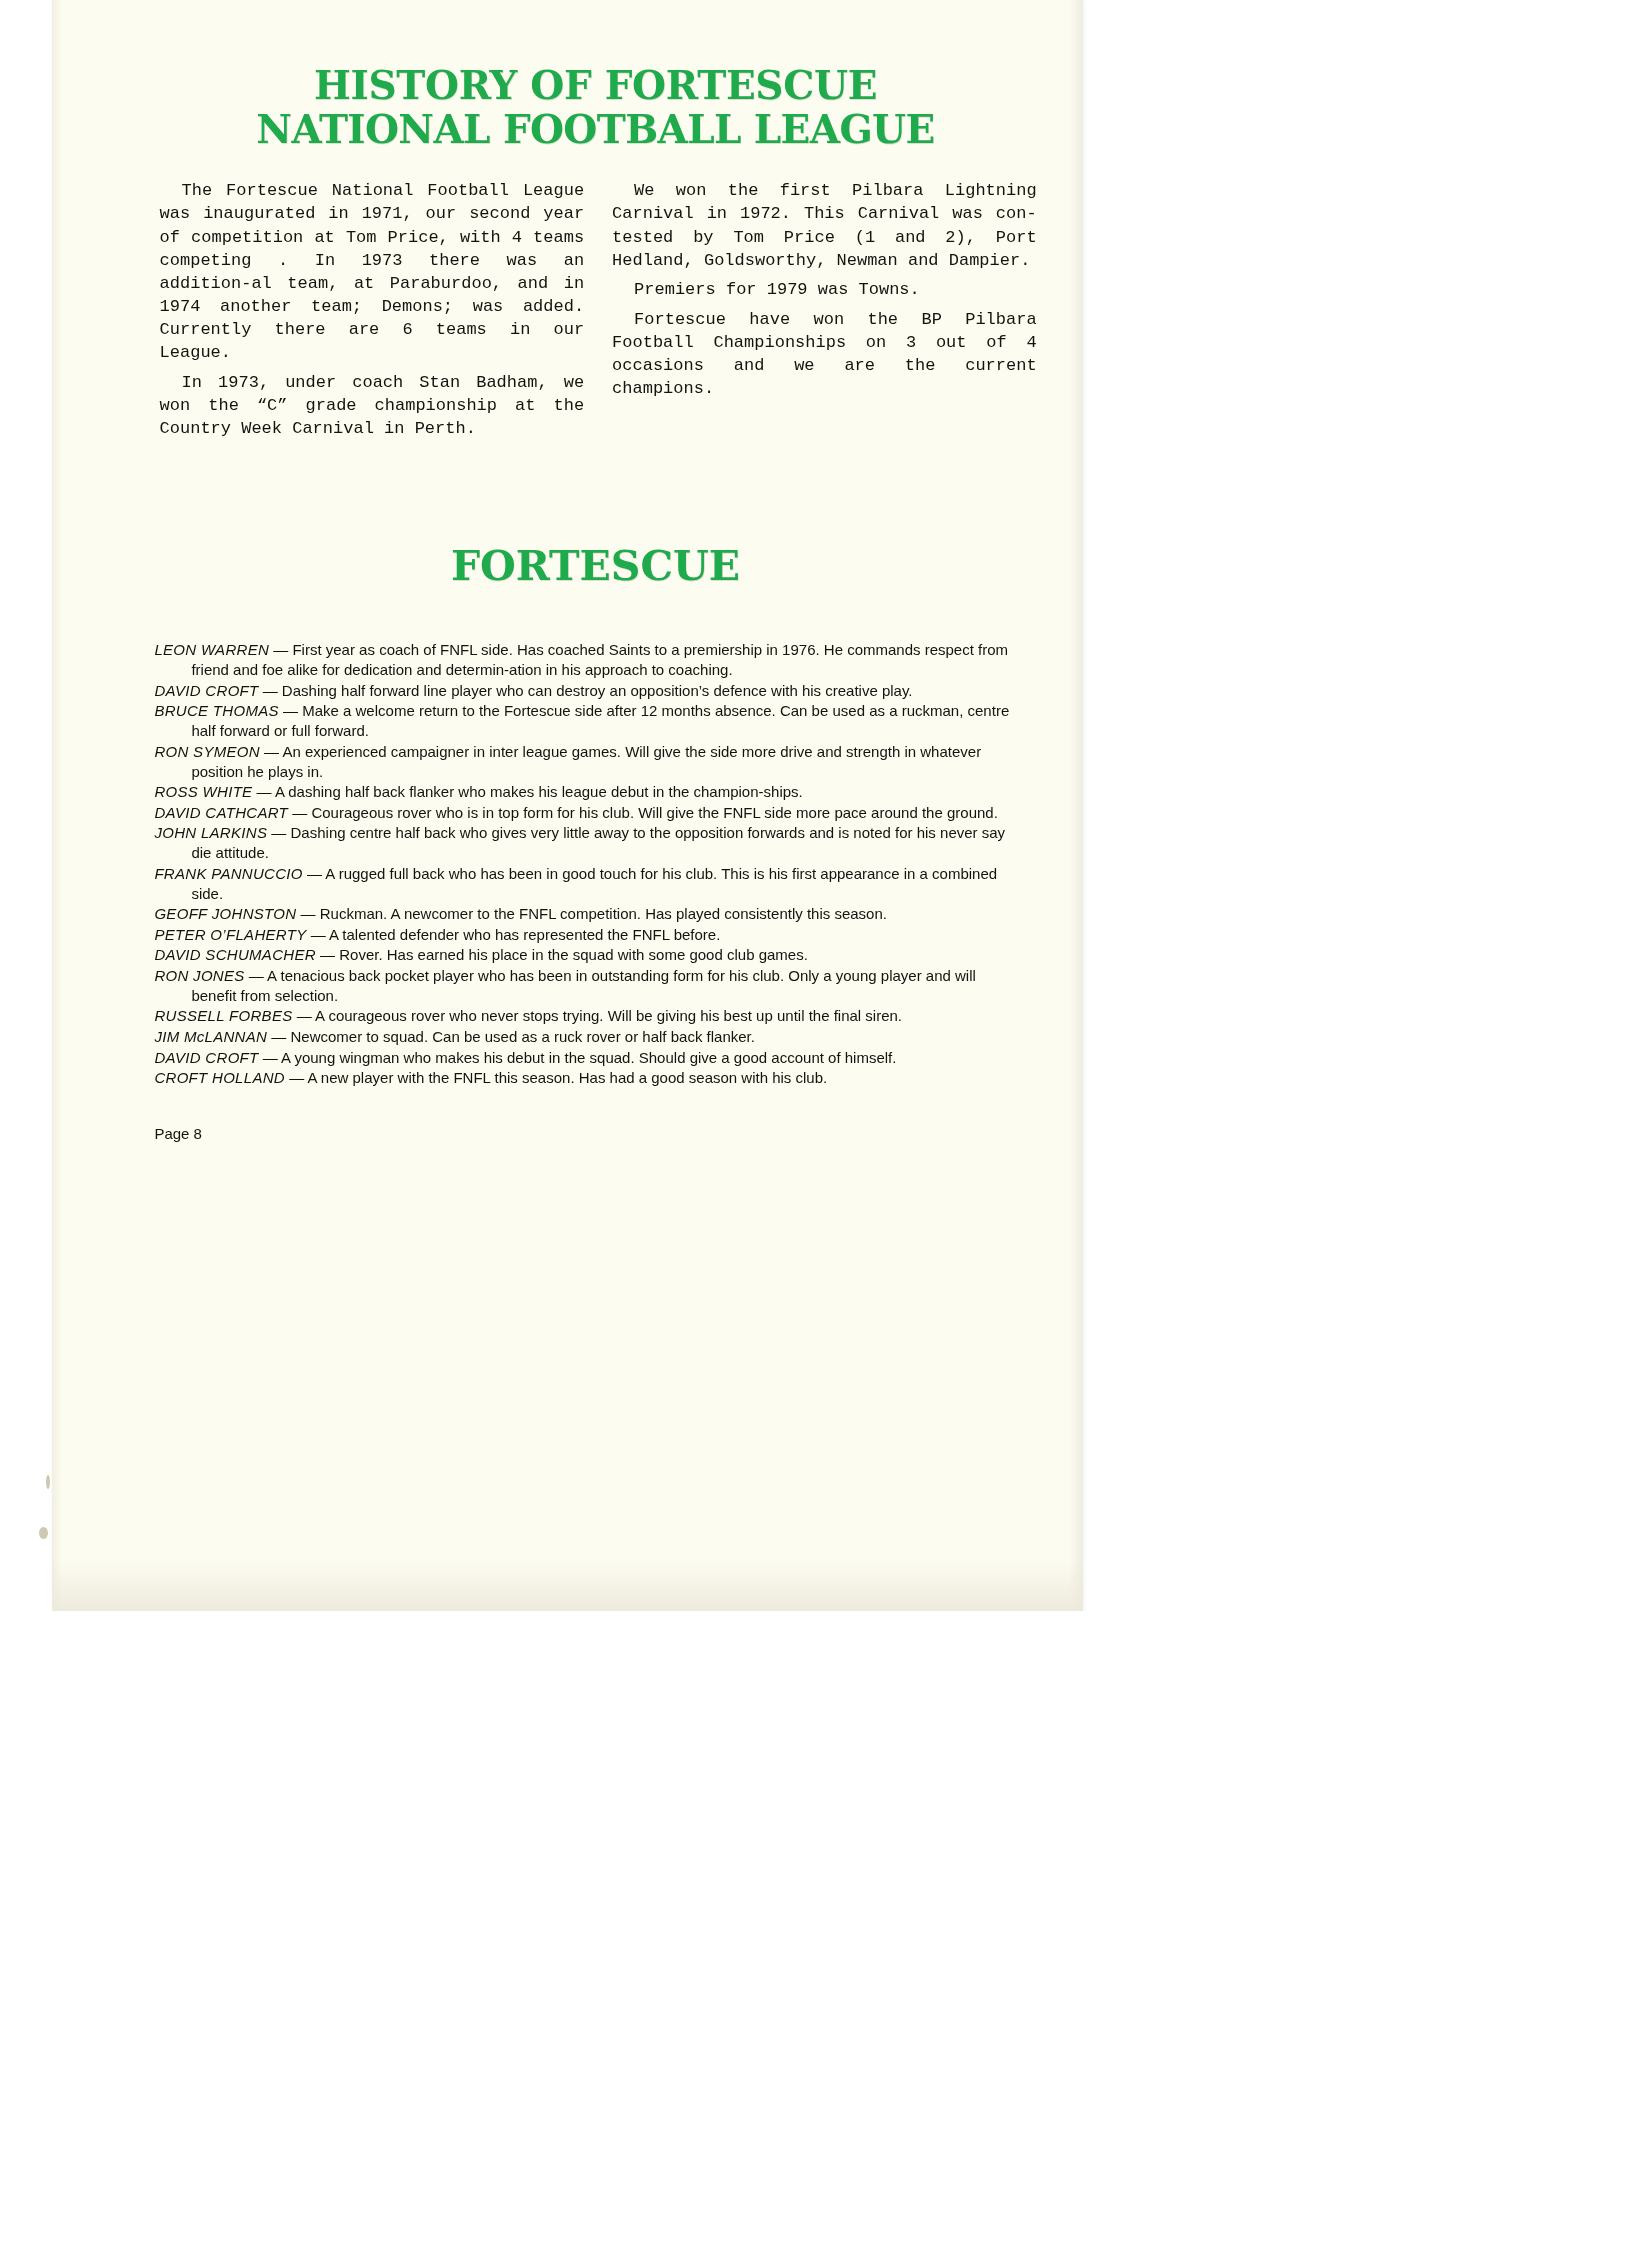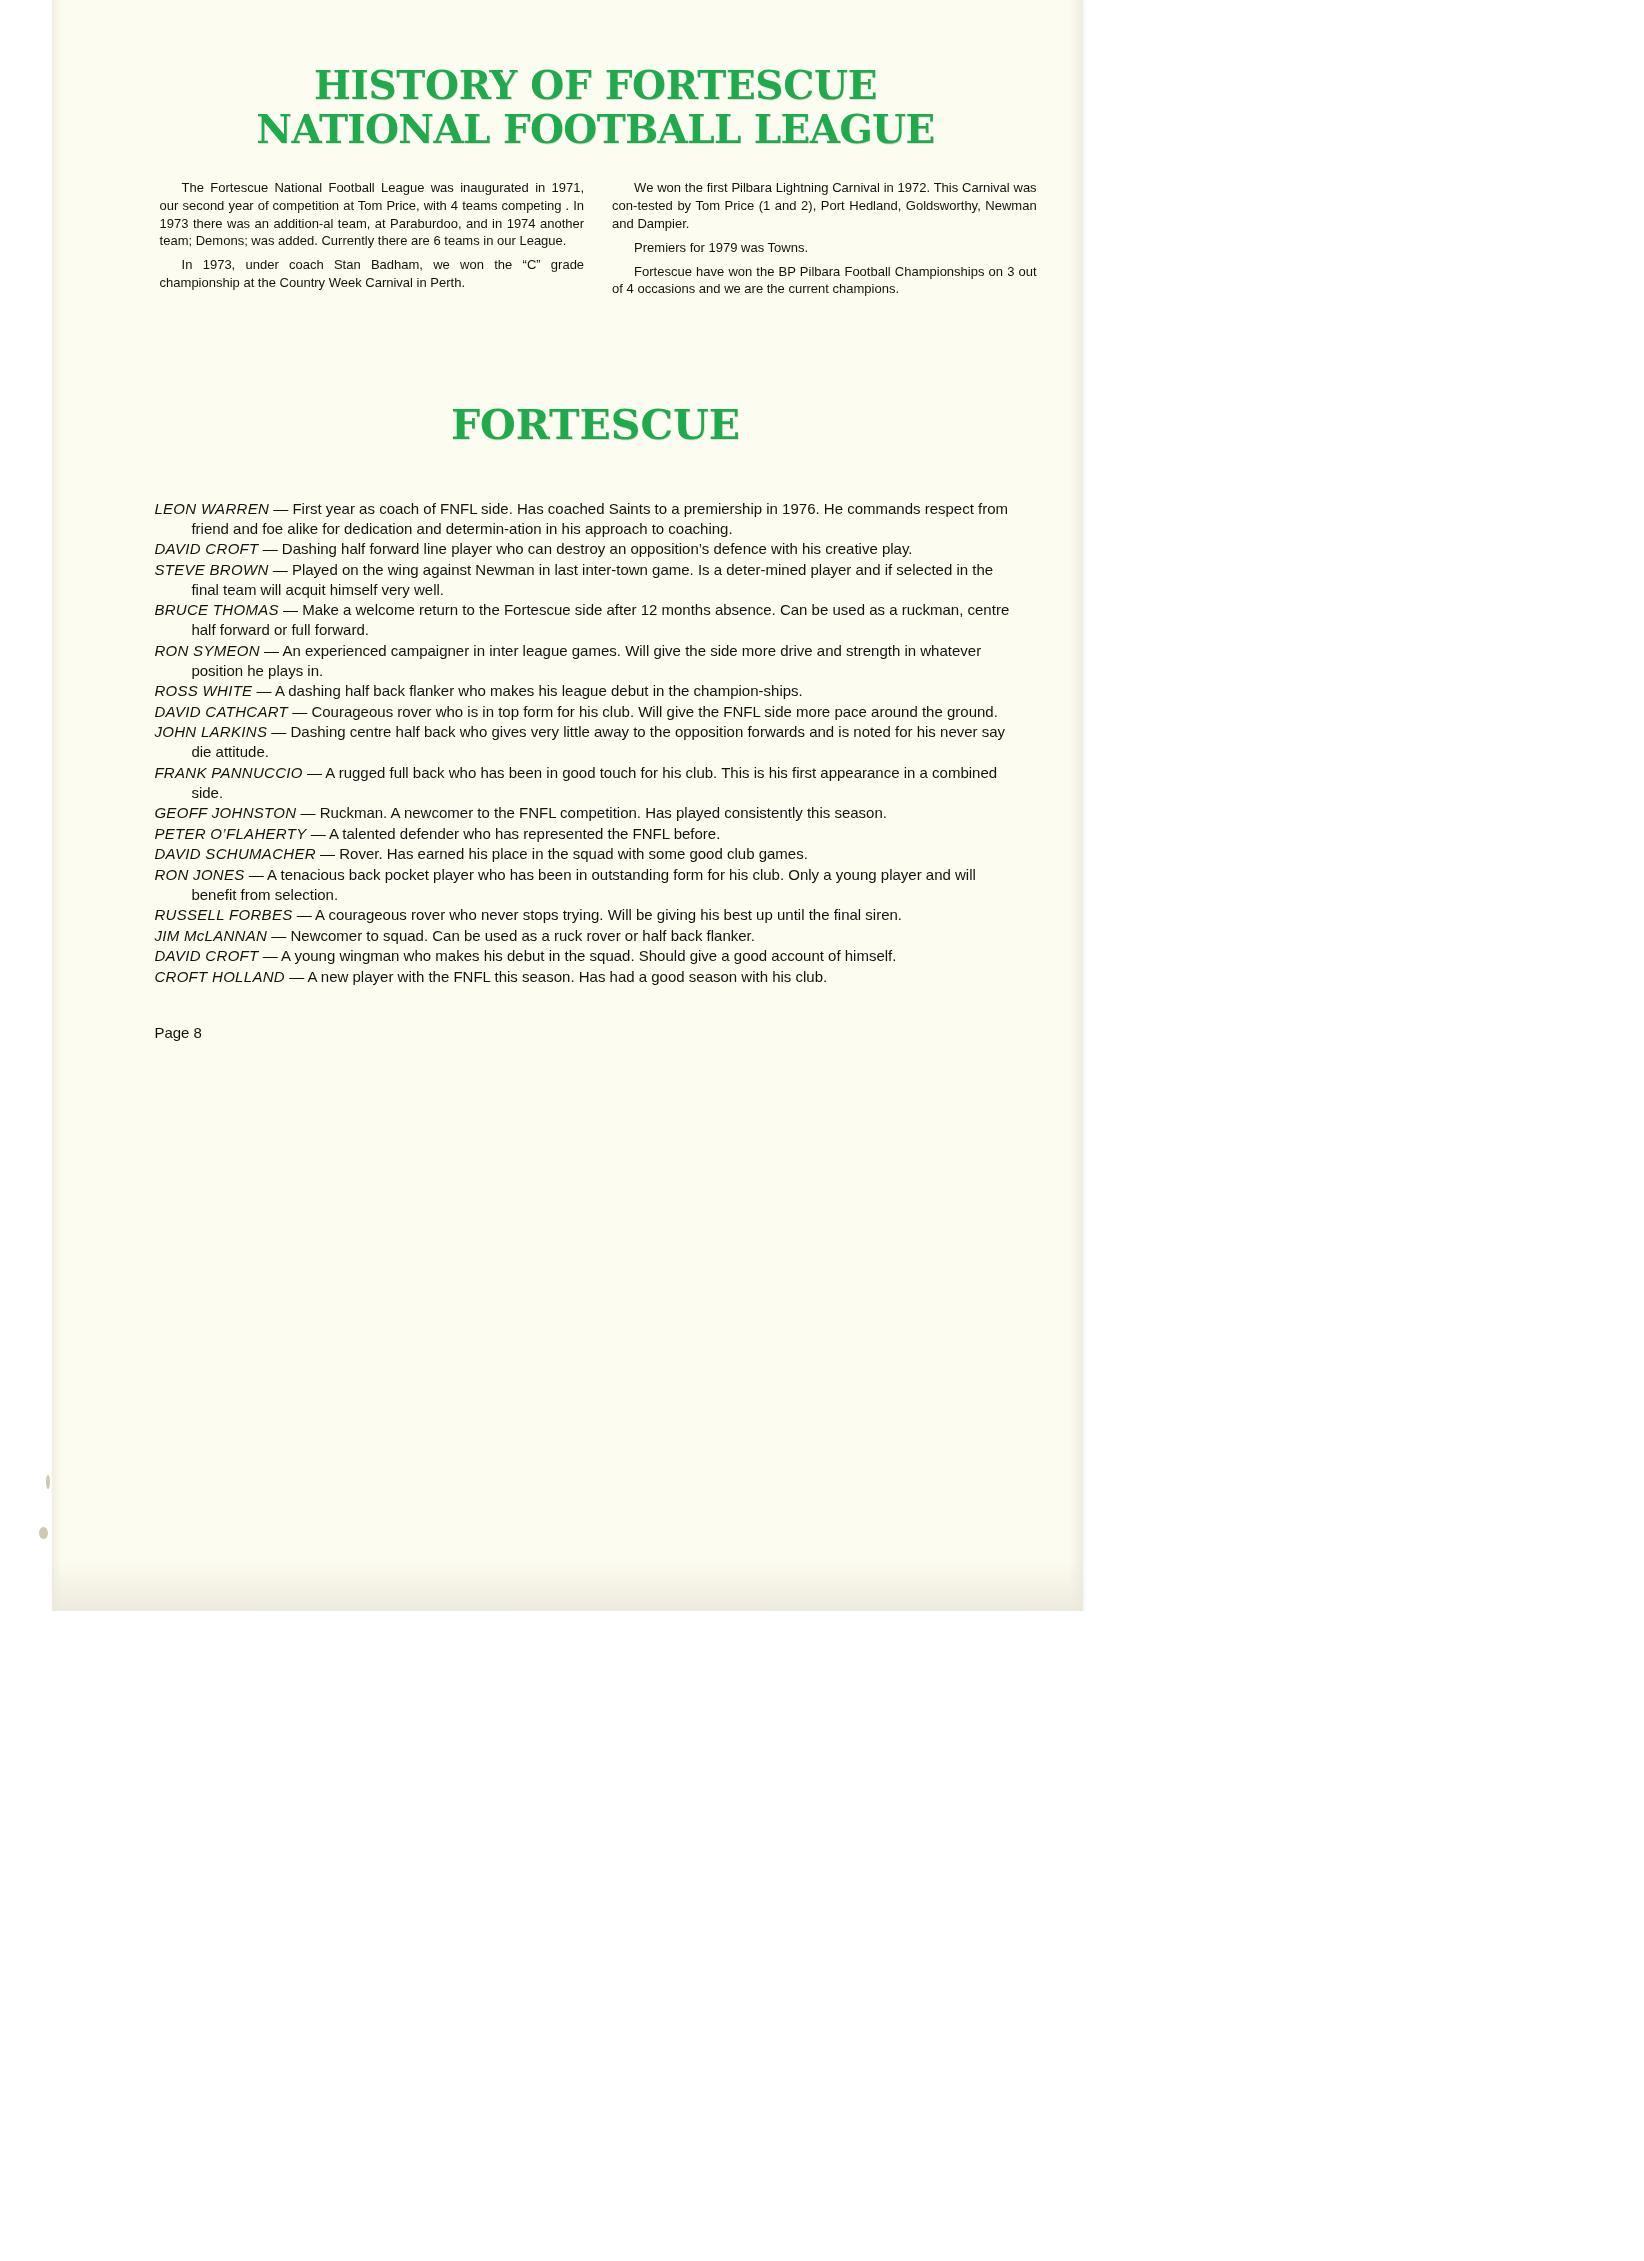--- a/index.html
+++ b/index.html
@@ -90,24 +90,25 @@
 
   .two-col {
     display: flex;
     gap: 28px;
     margin-top: 28px;
     padding-left: 11.6px;
     padding-right: 6.4px;
   }
   .col {
     flex: 1 1 0;
-    font-size: 13px;
+    font-size: 17px;
     line-height: 1.36;
     color: #14130f;
     text-align: justify;
+    font-family: Liberation Mono, monospace;
   }
   .col p {
     margin: 0 0 6.4px 0;
     text-indent: 22px;
   }
 
   h2.title-players {
     margin: 97px 0 0 0;
     text-align: center;
     color: #1faa4b;
@@ -176,21 +177,20 @@
     </div>
   </div>
 
   <h2 class="title-players">
     <span>FORTESCUE</span>
   </h2>
 
   <div class="players-list">
     <div class="player-entry"><span class="pname">LEON WARREN</span> <span>— First year as coach of FNFL side. Has coached Saints to a premiership in 1976. He commands respect from friend and foe alike for dedication and determin-ation in his approach to coaching.</span></div>
     <div class="player-entry"><span class="pname">DAVID CROFT</span> <span>— Dashing half forward line player who can destroy an opposition’s defence with his creative play.</span></div>
-    <div class="player-entry"><span class="pname">STEVE BROWN</span> <span>— Played on the wing against Newman in last inter-town game. Is a deter-mined player and if selected in the final team will acquit himself very well.</span></div>
     <div class="player-entry"><span class="pname">BRUCE THOMAS</span> <span>— Make a welcome return to the Fortescue side after 12 months absence. Can be used as a ruckman, centre half forward or full forward.</span></div>
     <div class="player-entry"><span class="pname">RON SYMEON</span> <span>— An experienced campaigner in inter league games. Will give the side more drive and strength in whatever position he plays in.</span></div>
     <div class="player-entry"><span class="pname">ROSS WHITE</span> <span>— A dashing half back flanker who makes his league debut in the champion-ships.</span></div>
     <div class="player-entry"><span class="pname">DAVID CATHCART</span> <span>— Courageous rover who is in top form for his club. Will give the FNFL side more pace around the ground.</span></div>
     <div class="player-entry"><span class="pname">JOHN LARKINS</span> <span>— Dashing centre half back who gives very little away to the opposition forwards and is noted for his never say die attitude.</span></div>
     <div class="player-entry"><span class="pname">FRANK PANNUCCIO</span> <span>— A rugged full back who has been in good touch for his club. This is his first appearance in a combined side.</span></div>
     <div class="player-entry"><span class="pname">GEOFF JOHNSTON</span> <span>— Ruckman. A newcomer to the FNFL competition. Has played consistently this season.</span></div>
     <div class="player-entry"><span class="pname">PETER O’FLAHERTY</span> <span>— A talented defender who has represented the FNFL before.</span></div>
     <div class="player-entry"><span class="pname">DAVID SCHUMACHER</span> <span>— Rover. Has earned his place in the squad with some good club games.</span></div>
     <div class="player-entry"><span class="pname">RON JONES</span> <span>— A tenacious back pocket player who has been in outstanding form for his club. Only a young player and will benefit from selection.</span></div>

